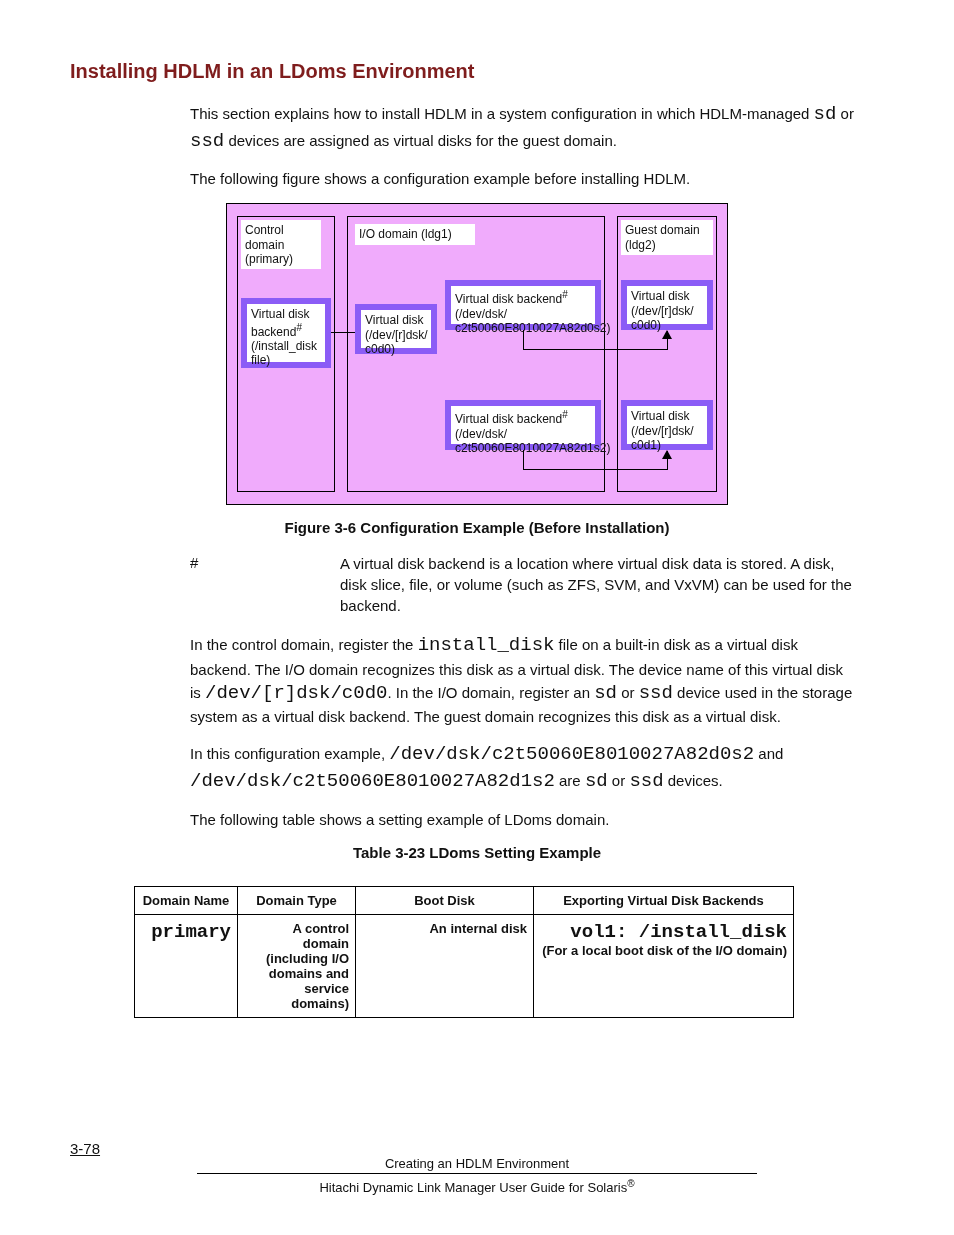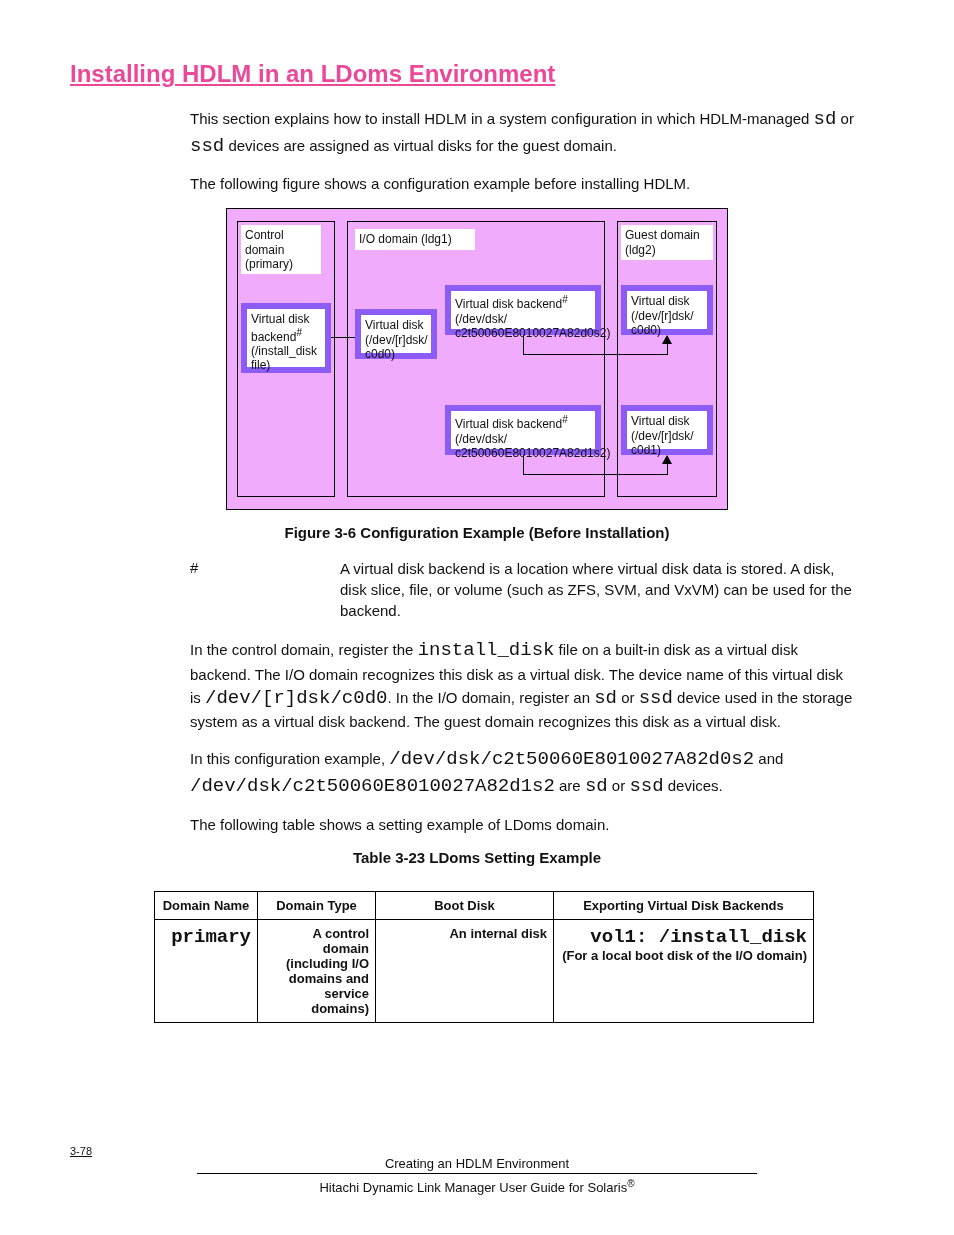--- a/index.html
+++ b/index.html
@@ -11,25 +11,24 @@
     width: 954px;
     height: 1235px;
     position: relative;
     box-sizing: border-box;
   }
   .page {
     padding: 60px 70px 0 70px;
     box-sizing: border-box;
   }
   h1.section-title {
-    color: #ec4899;
-    font-size: 24px;
+    color: #7f1d1d;
+    font-size: 20px;
     font-weight: bold;
     margin: 0 0 18px 0;
-    text-decoration: underline;
   }
   .body-indent {
     margin-left: 120px;
     margin-right: 30px;
     font-size: 15px;
     line-height: 1.4;
   }
   .body-indent p { margin: 0 0 14px 0; }
   code, .mono { font-family: "Courier New", monospace; font-size: 19px; }
   .figure-wrap { text-align: center; margin: 6px 0 10px 0; }
@@ -72,21 +71,21 @@
   .hashblock .hash { display: inline-block; }
   .hashblock .note { margin-left: 150px; margin-right: 30px; line-height: 1.4; margin-top: -18px; margin-bottom: 16px; }
   .table-caption {
     text-align: center;
     font-weight: bold;
     font-size: 15px;
     margin: 10px 0 25px 0;
   }
   table.ldoms {
     border-collapse: collapse;
-    margin: 0 0 0 84px;
+    margin: 0 0 0 64px;
     width: 660px;
     font-size: 13px;
   }
   table.ldoms th, table.ldoms td {
     border: 1px solid #000;
     padding: 6px 6px;
     vertical-align: top;
     text-align: right;
     font-weight: bold;
   }
@@ -97,21 +96,21 @@
   .col-dn { width: 90px; }
   .col-dt { width: 105px; }
   .col-bd { width: 165px; }
   .footer {
     position: absolute;
     bottom: 40px;
     left: 70px;
     right: 70px;
     font-size: 13px;
   }
-  .footer .pno { position: absolute; left: 0; bottom: 38px; font-size: 11px; text-decoration: underline; }
+  .footer .pno { position: absolute; left: 0; bottom: 38px; font-size: 15px; text-decoration: underline; }
   .footer .line1 { text-align: center; border-bottom: 1px solid #000; padding-bottom: 2px; width: 560px; margin: 0 auto 4px auto; }
   .footer .line2 { text-align: center; }
   .sup { font-size: 10px; vertical-align: super; }
 </style>
 </head>
 <body>
 
 <div class="page">
   <h1 class="section-title">Installing HDLM in an LDoms Environment</h1>
 

